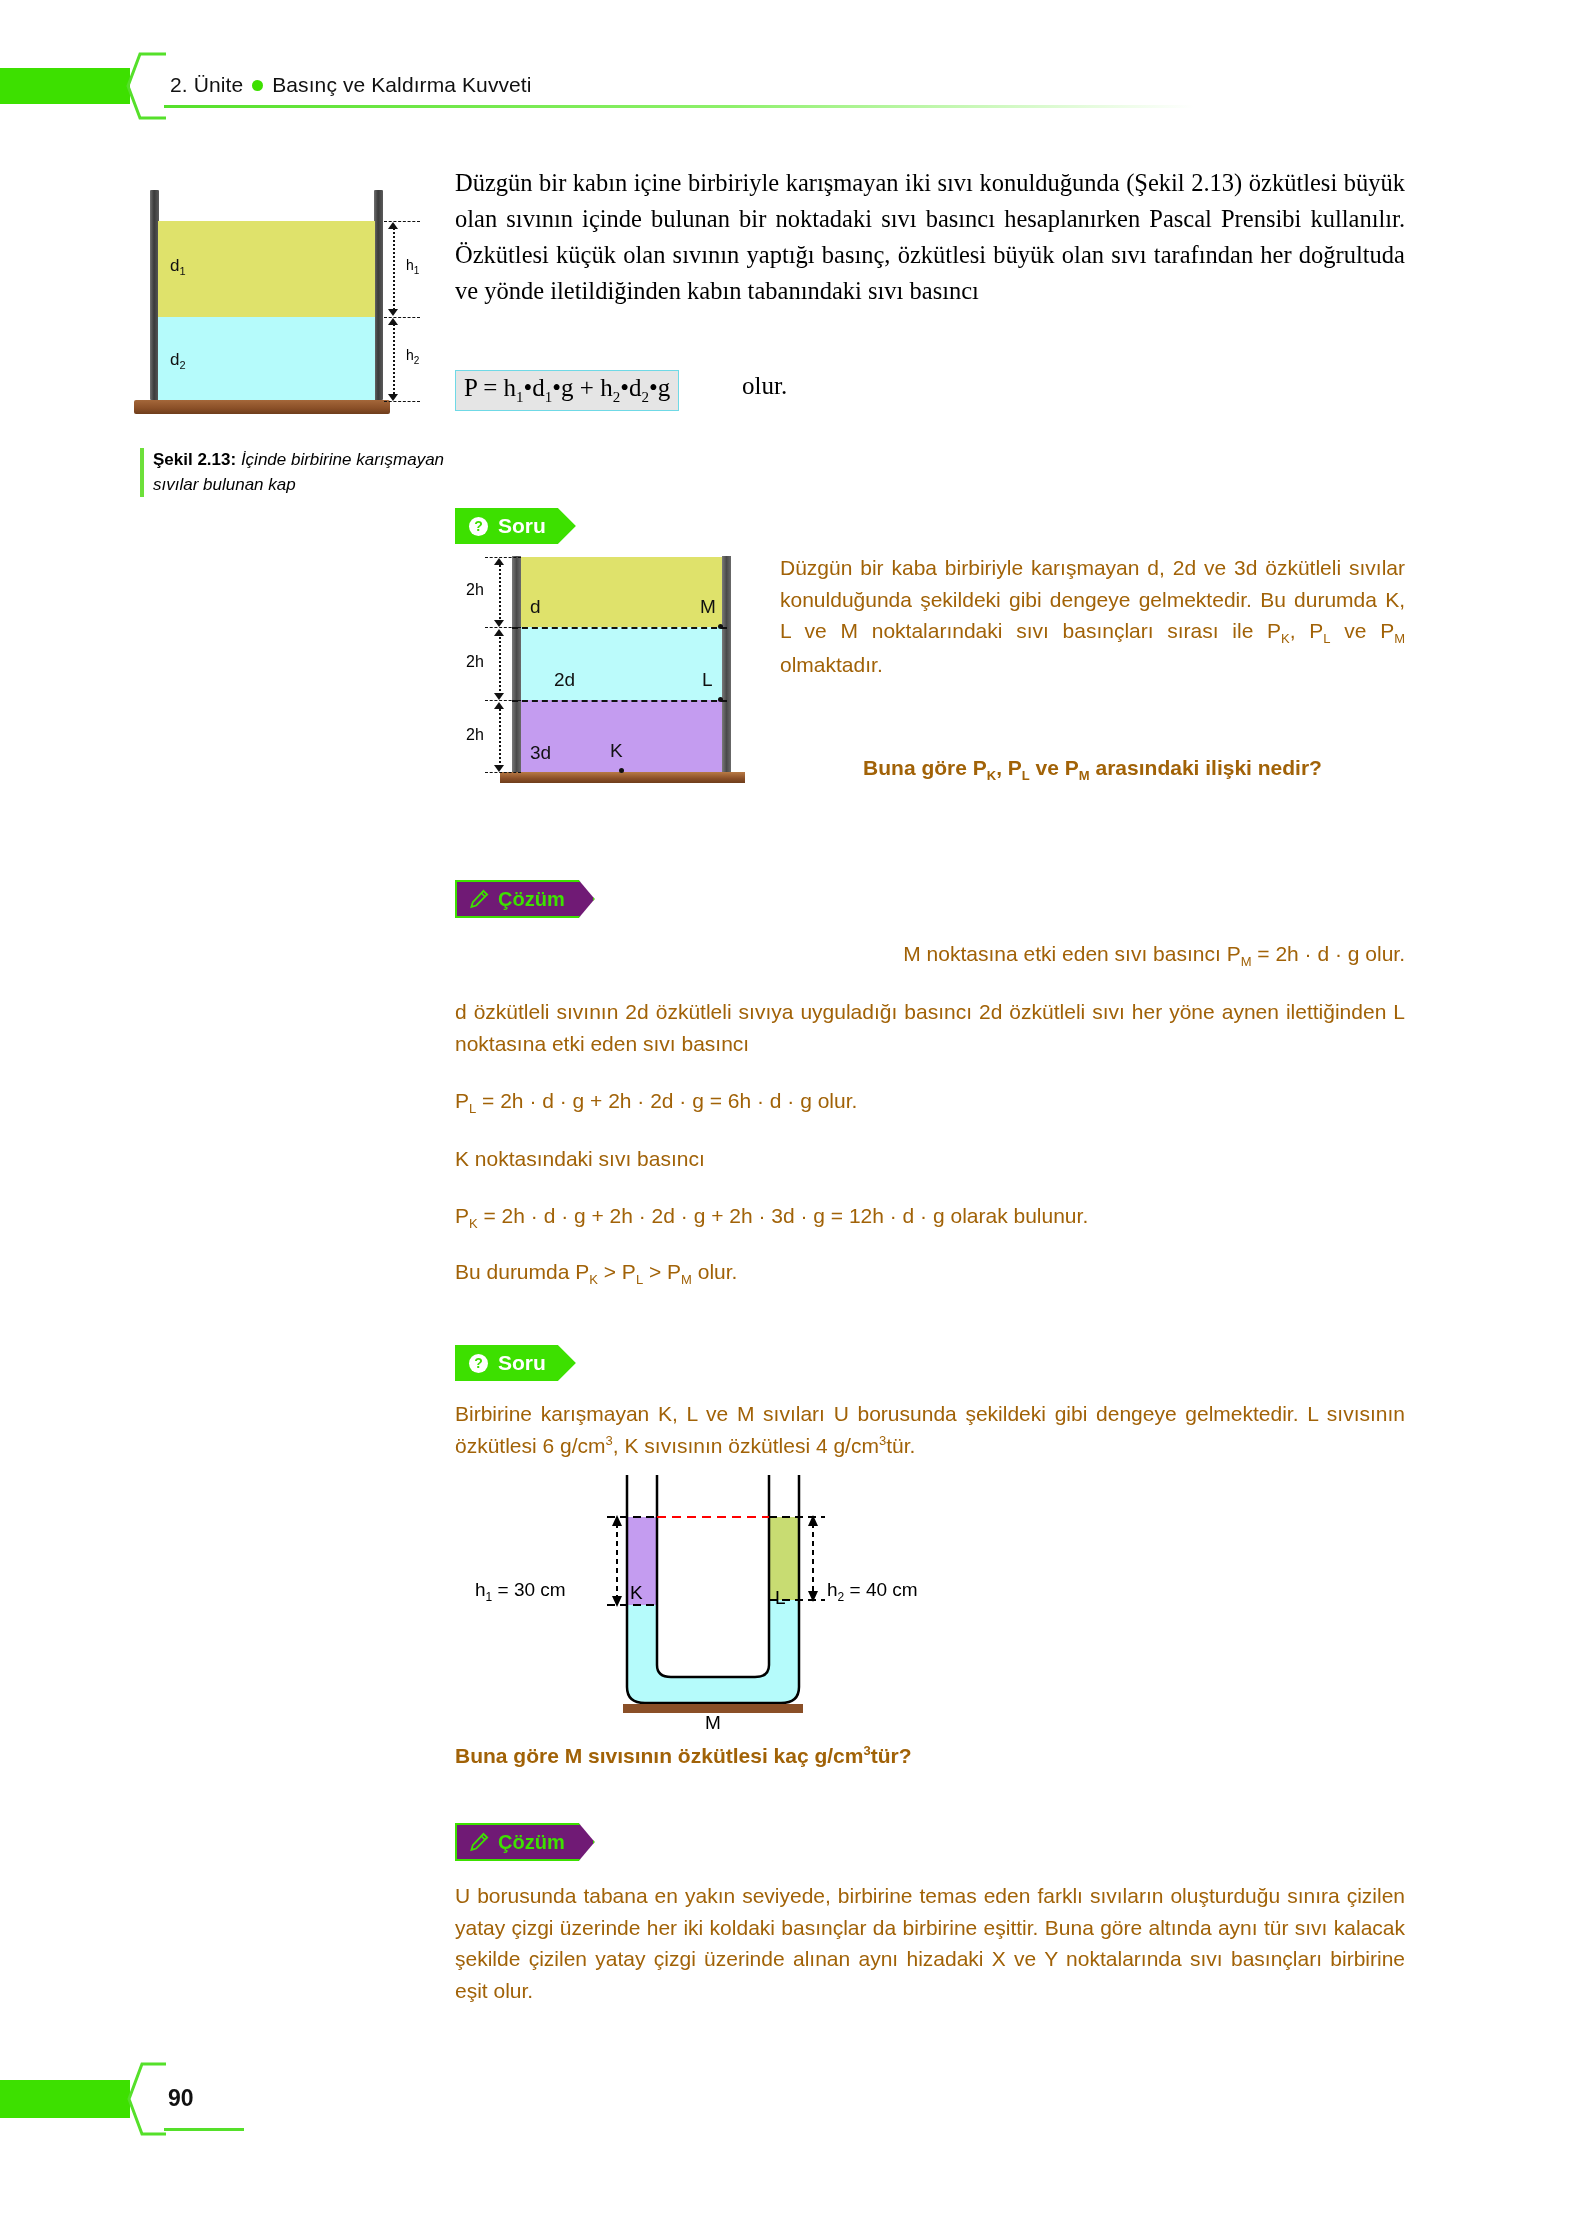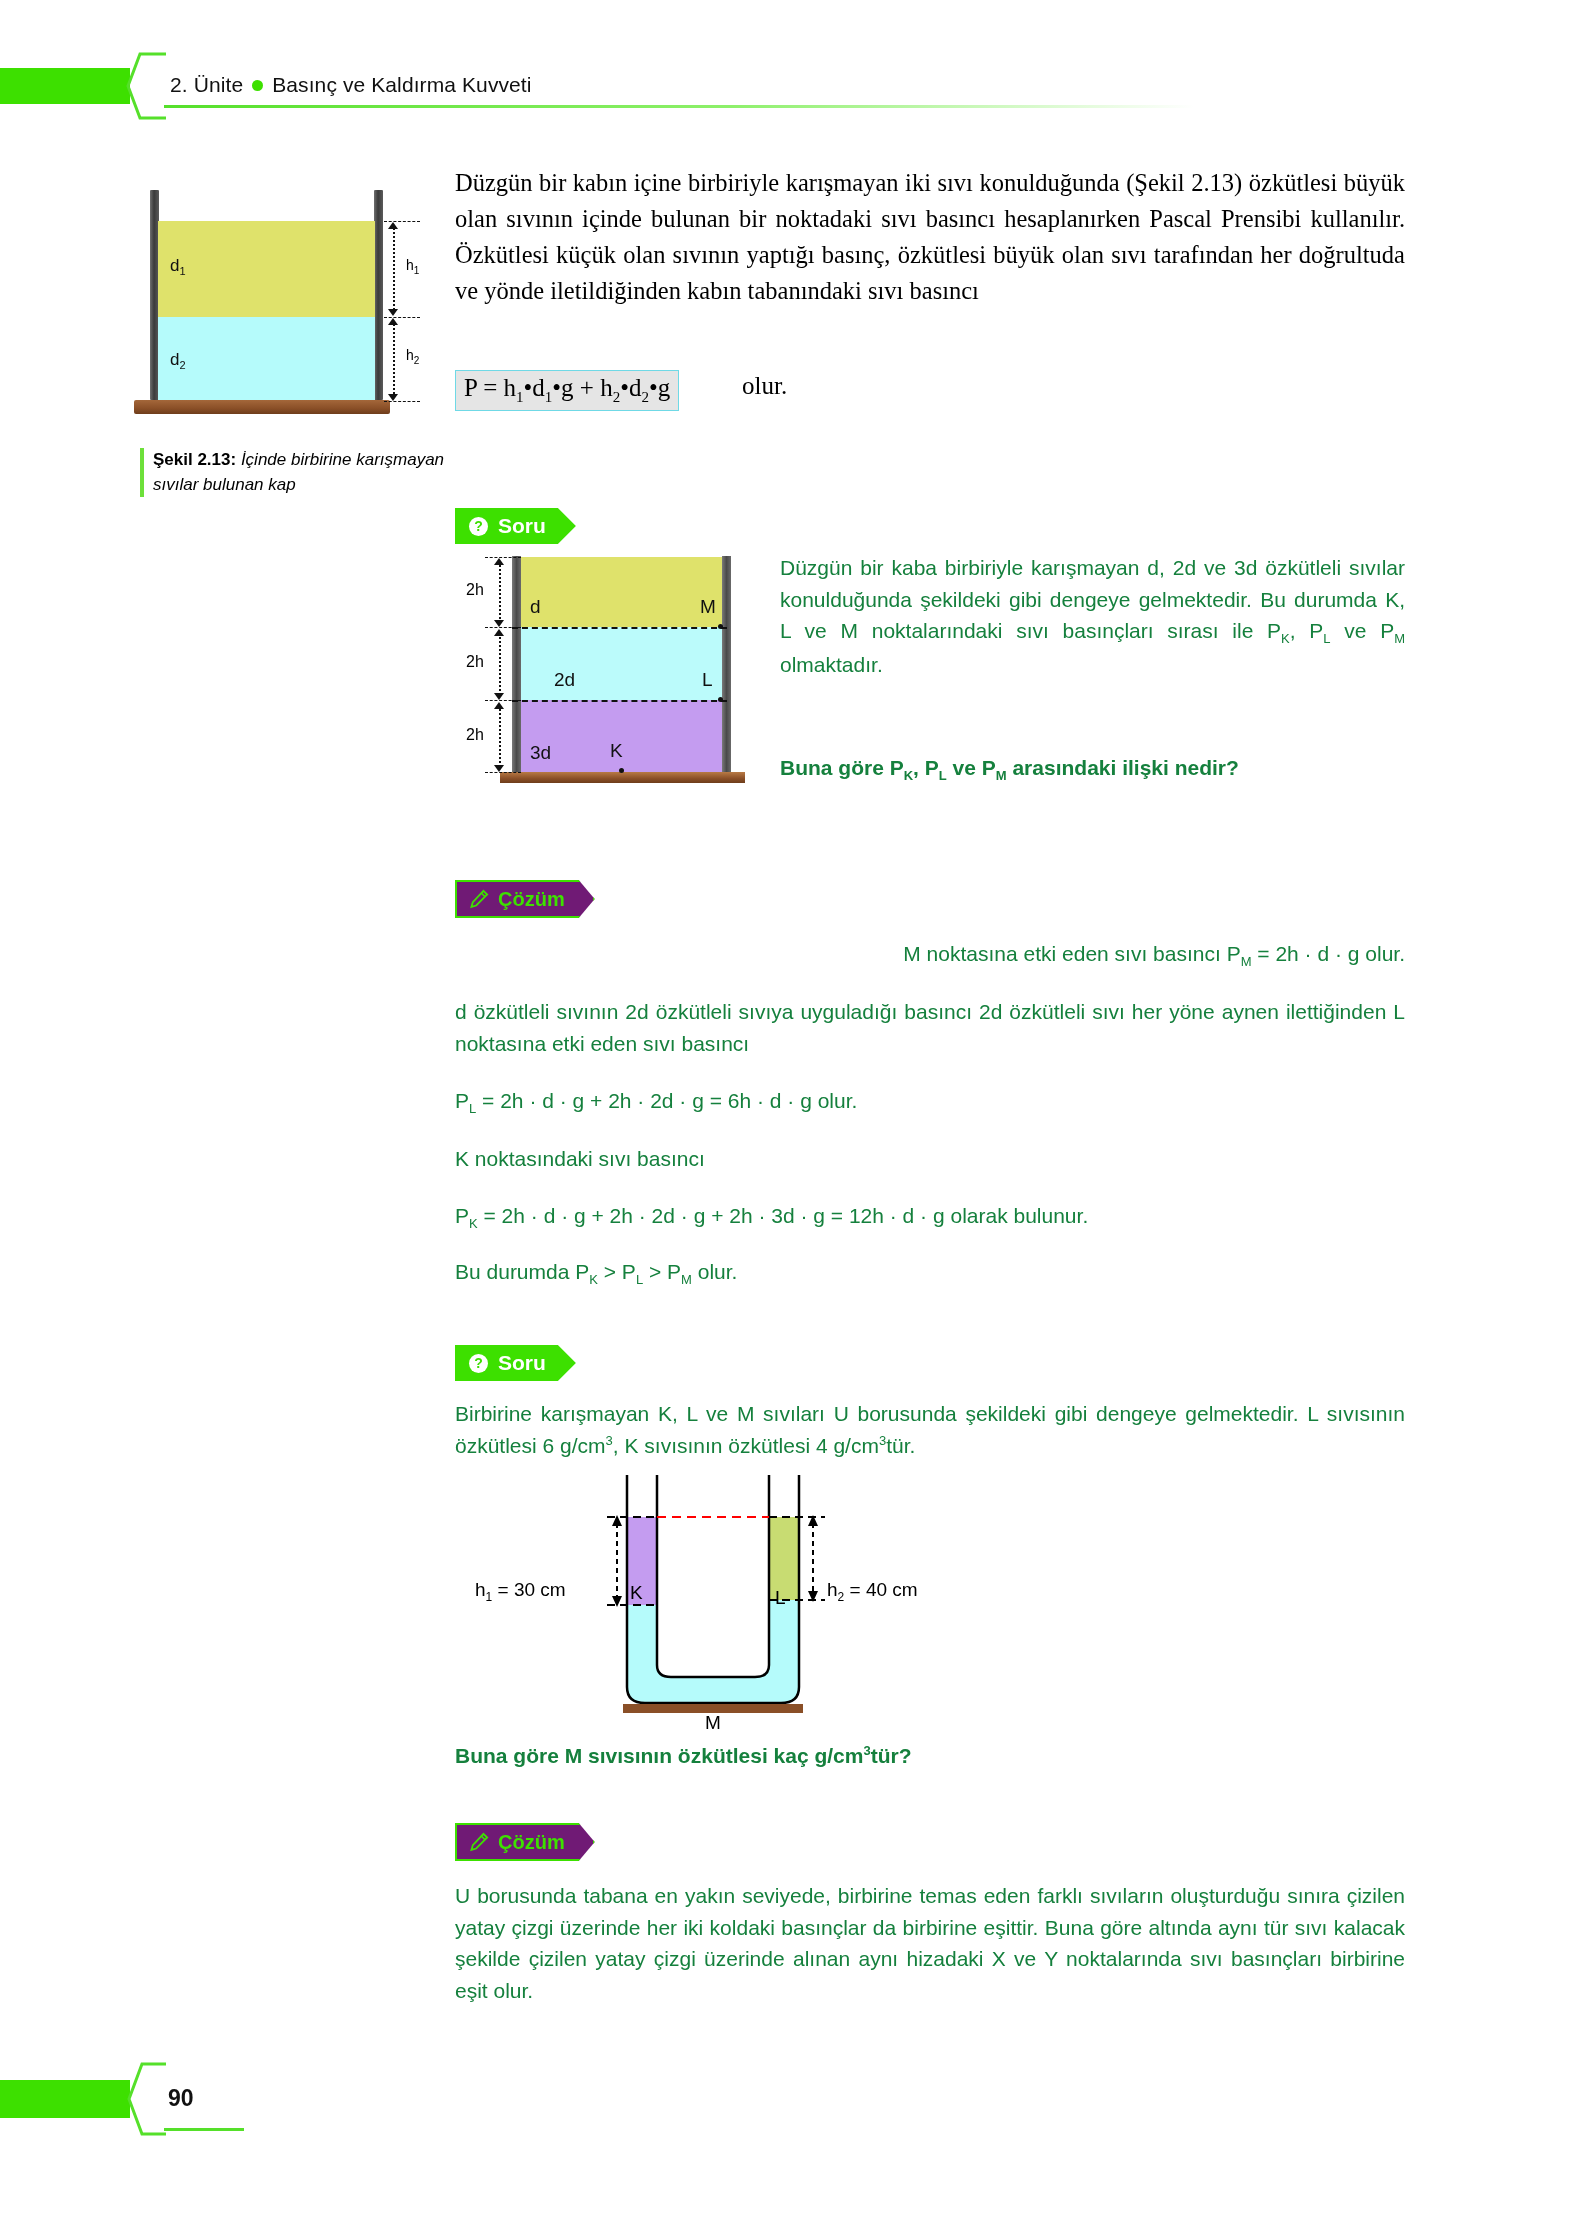--- a/index.html
+++ b/index.html
@@ -210,21 +210,21 @@
     clip-path: polygon(0 0, calc(100% - 16px) 0, 100% 50%, calc(100% - 16px) 100%, 0 100%);
   }
   .pencil { margin-right: 9px; display: block; flex: 0 0 auto; }
 
   
   .sans-par {
     position: absolute;
     font-size: 21px;
     line-height: 1.5;
     text-align: justify;
-    color: #15803d;
+    color: #a16207;
   }
   .sans-par sub { font-size: 13px; }
   .sans-par sup { font-size: 13px; }
   .bold { font-weight: bold; }
 
   
   .fig3 {
     position: absolute;
     left: 452px; top: 548px;
     width: 300px; height: 250px;
@@ -432,21 +432,21 @@
 
   <div class="hlbl" style="top:33px;">2h</div>
   <div class="hlbl" style="top:105px;">2h</div>
   <div class="hlbl" style="top:178px;">2h</div>
 </div>
 
 <div class="sans-par" style="left:780px; top:552px; width:625px;">
   <span>Düzgün bir kaba birbiriyle karışmayan d, 2d ve 3d özkütleli sıvılar konulduğunda şekildeki gibi dengeye gelmektedir. Bu durumda K, L ve M noktalarındaki sıvı basınçları sırası ile P</span><sub>K</sub><span>, P</span><sub>L</sub><span> ve P</span><sub>M</sub><span> olmaktadır.</span>
 </div>
 
-<div class="sans-par bold" style="left:780px; top:752px; width:625px; text-align:left;">
+<div class="sans-par bold" style="left:780px; top:752px; width:625px; text-align:center;">
   <span>Buna göre P</span><sub>K</sub><span>, P</span><sub>L</sub><span> ve P</span><sub>M</sub><span> arasındaki ilişki nedir?</span>
 </div>
 
 <div class="badge-cozum" style="left:455px; top:880px;">
   <svg class="pencil" width="20" height="20" viewBox="0 0 20 20">
     <polygon points="14.5,1.8 18.2,5.5 7.2,16.5 2.4,17.9 3.8,13.1" fill="none" stroke="#3de000" stroke-width="1.8"></polygon>
     <line x1="12.3" y1="4" x2="16" y2="7.7" stroke="#3de000" stroke-width="1.6"></line>
   </svg>
   <span>Çözüm</span>
 </div>

